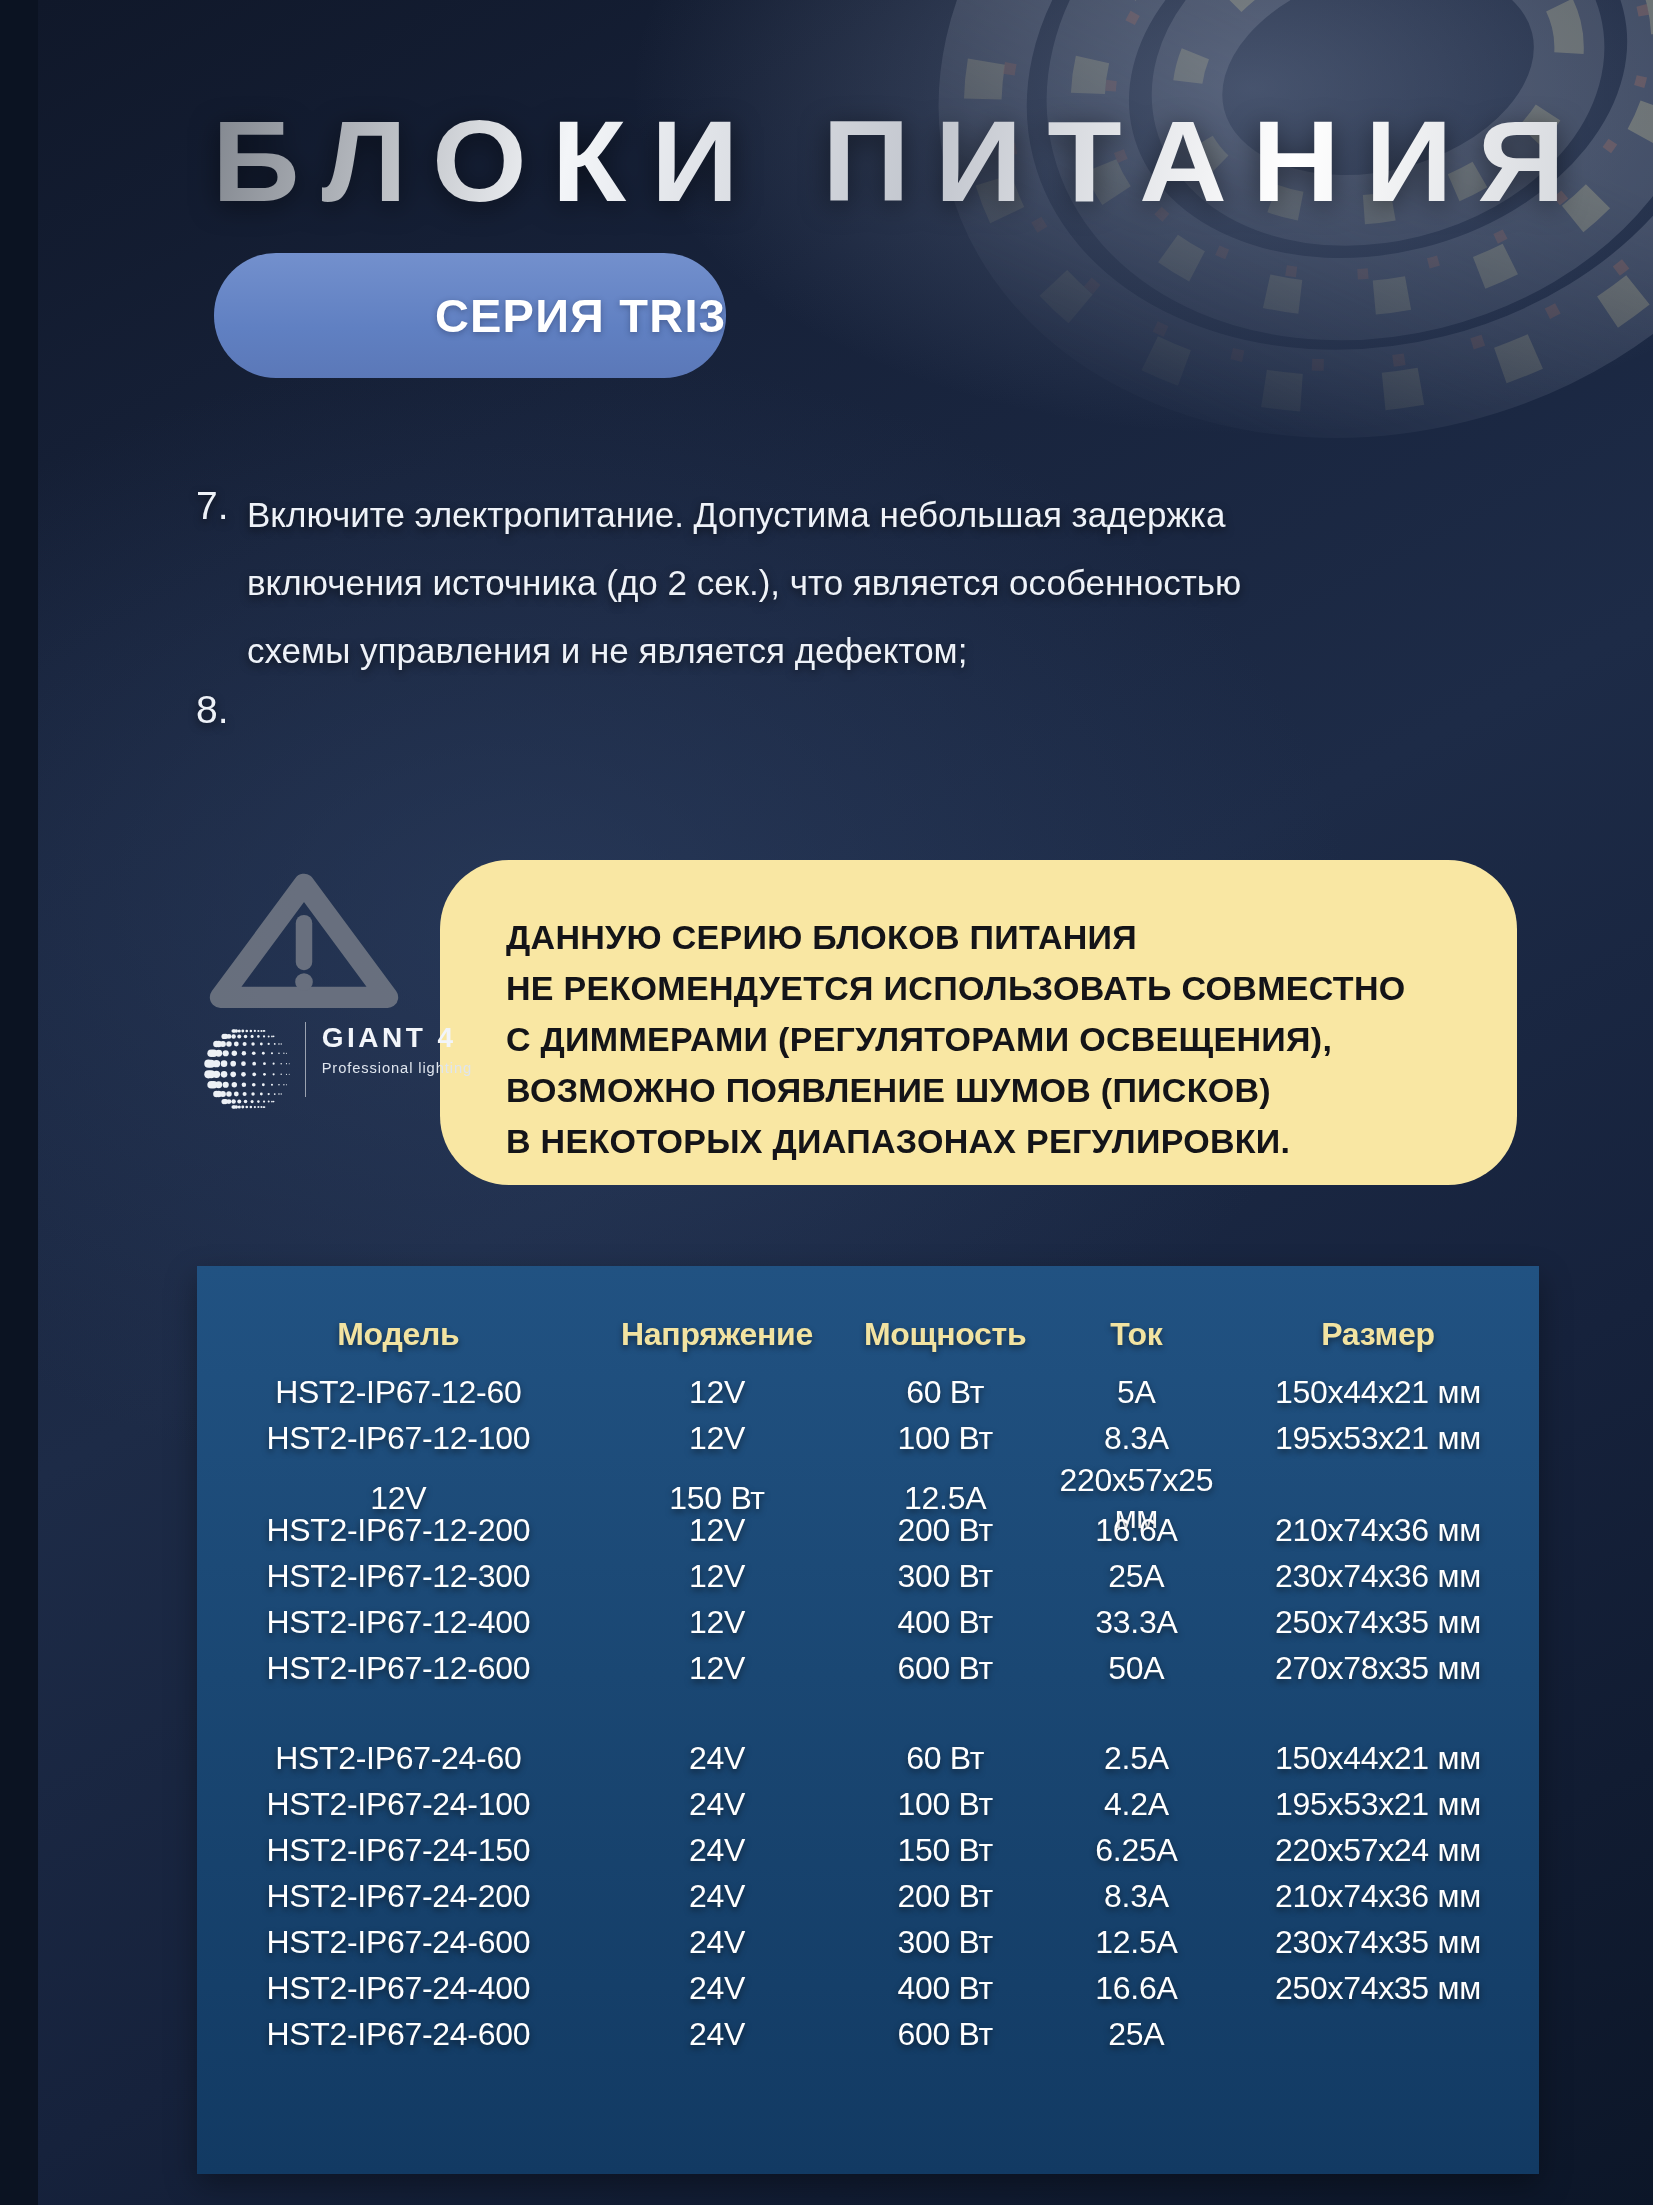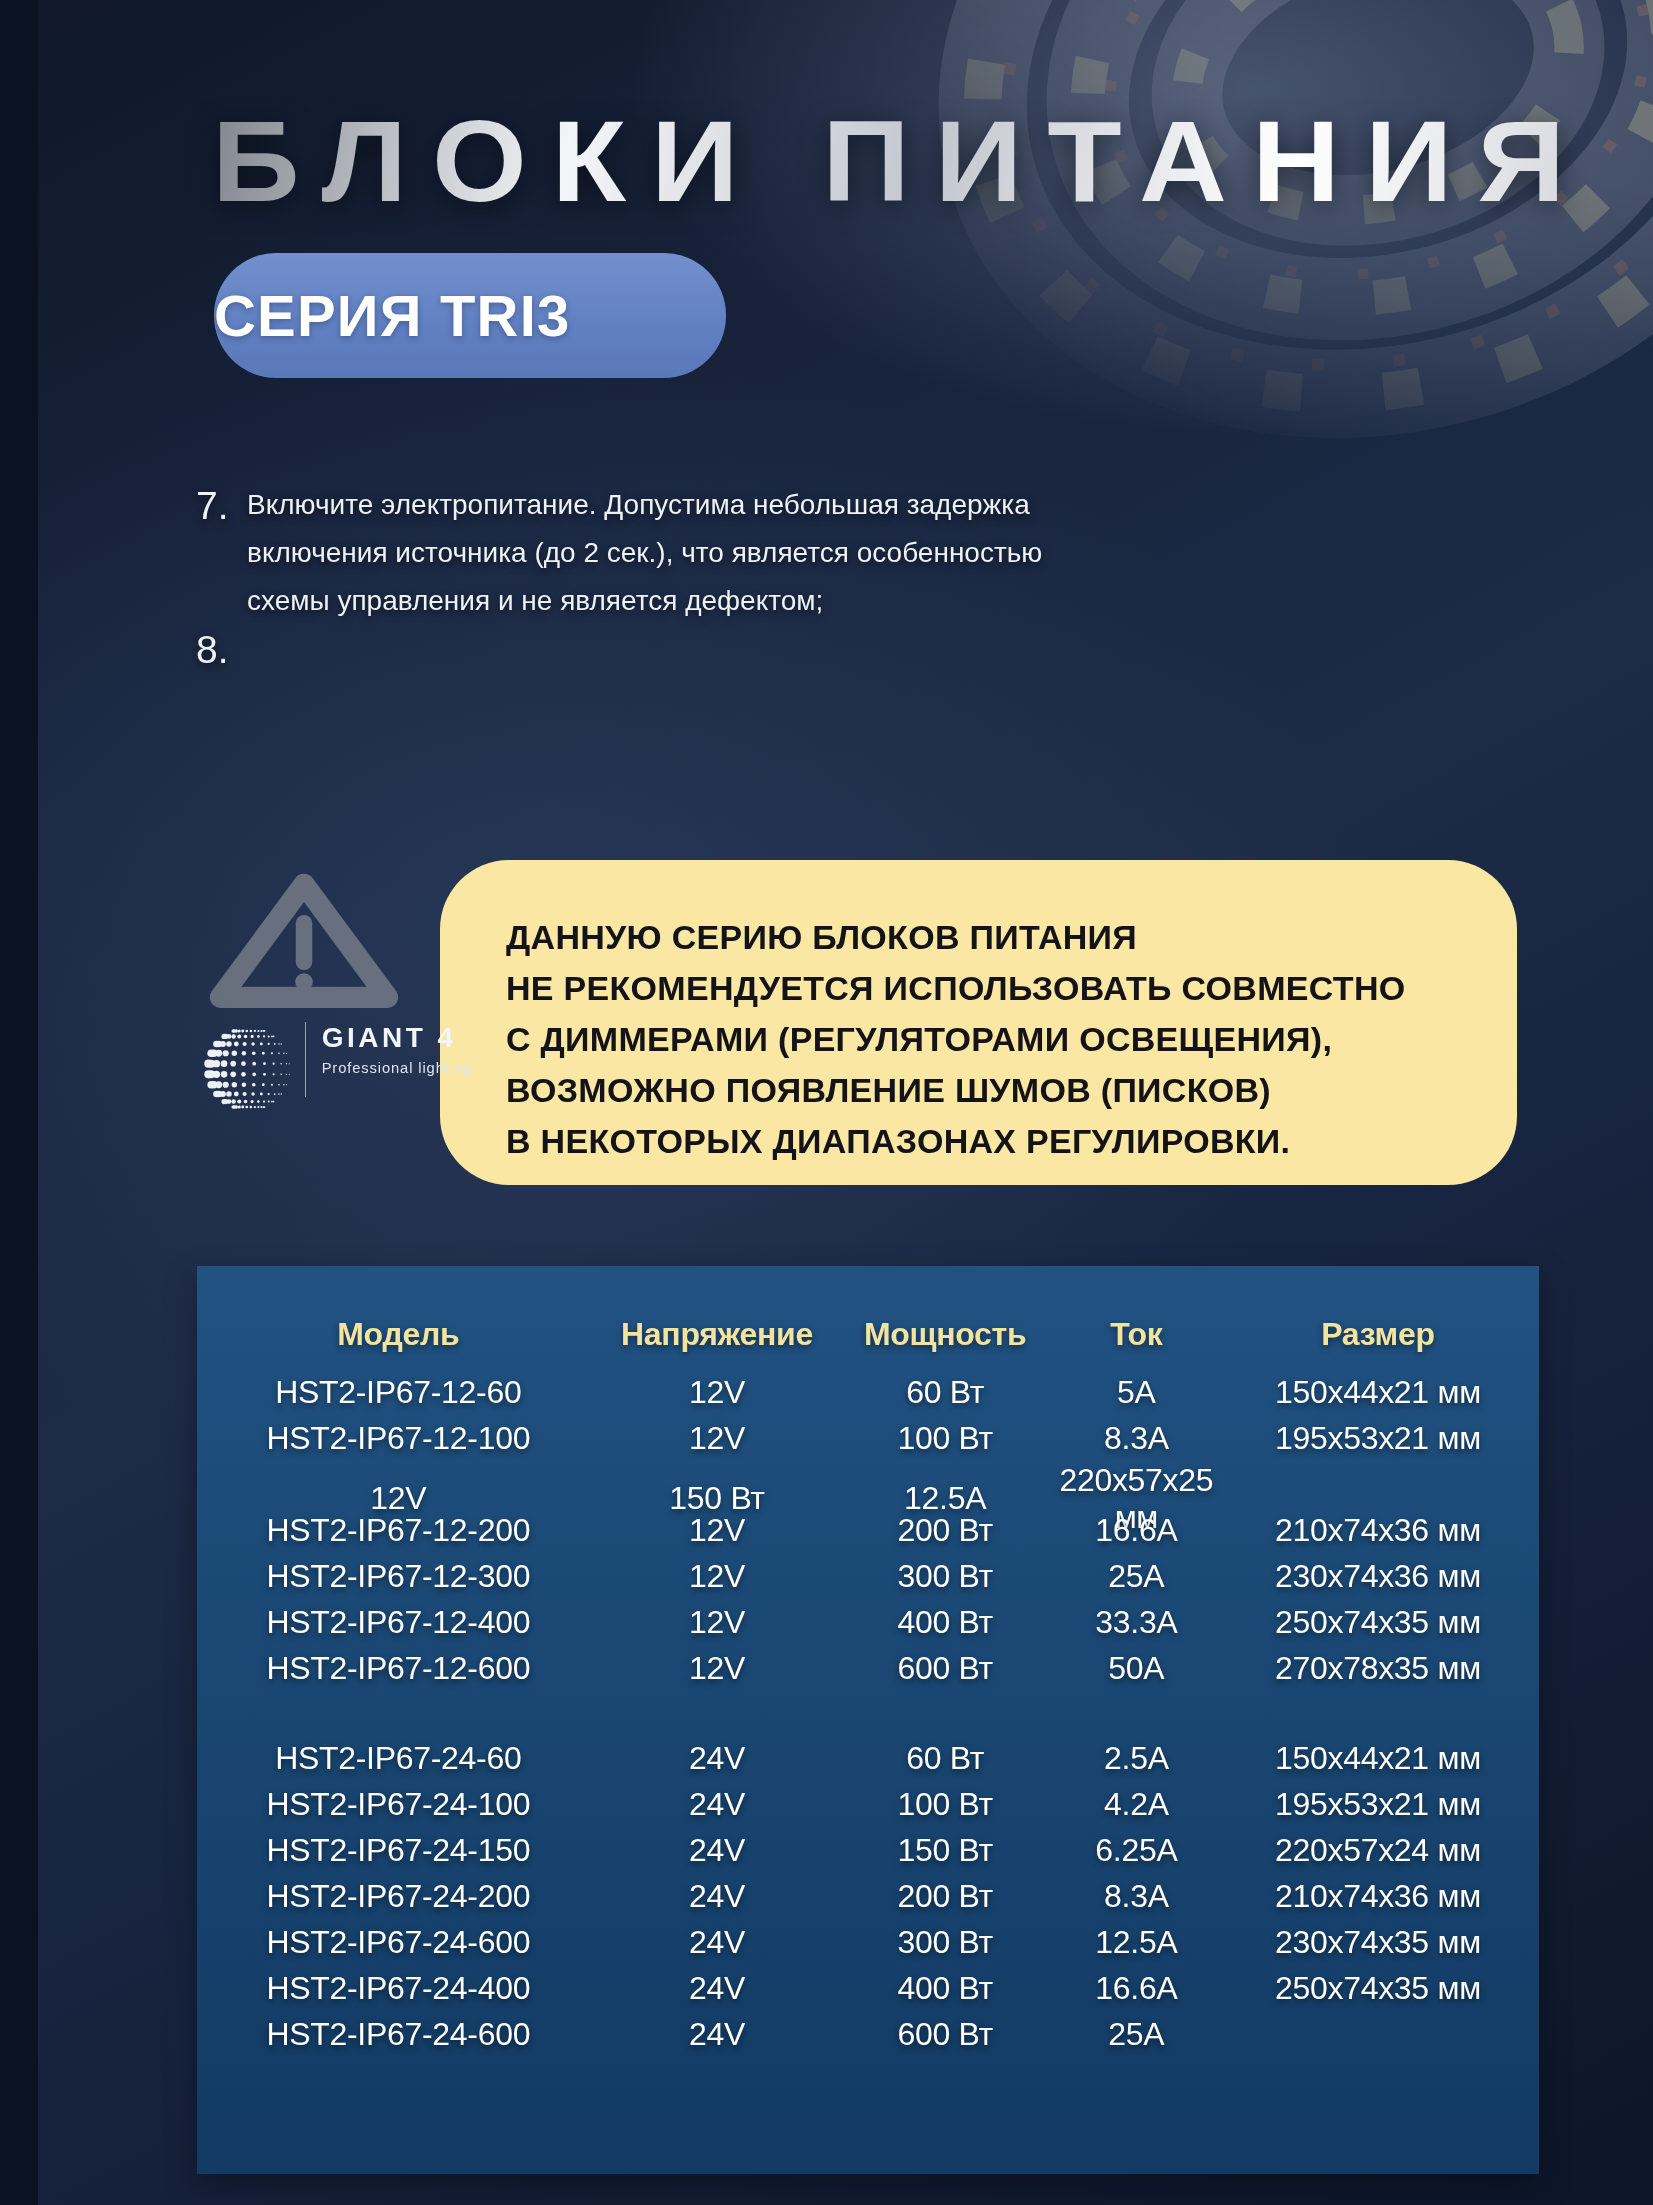--- a/index.html
+++ b/index.html
@@ -24,29 +24,29 @@
     font-size:115px;font-weight:700;letter-spacing:23.5px;line-height:1;
     transform:scaleX(1.06);transform-origin:left top;white-space:nowrap;
     background:linear-gradient(100deg,#82878f 0%,#f3f5f8 26%,#c2c6ce 52%,#ffffff 78%,#d4d7dc 100%);
     -webkit-background-clip:text;background-clip:text;color:transparent;
     filter:drop-shadow(0 5.9px 13px rgba(0,0,0,.5));
   }
   
   .badge{
     position:absolute;left:176px;top:253px;width:512px;height:125px;border-radius:62px;
     background:linear-gradient(180deg,#7390cd,#6080c2 60%,#5b78b8);
-    display:flex;align-items:center;justify-content:flex-start;
-    color:#ffffff;font-size:58px;font-weight:700;letter-spacing:1.2px;
+    display:flex;align-items:center;justify-content:flex-end;
+    color:#ffffff;font-size:47px;font-weight:700;letter-spacing:1.2px;
     text-shadow:0 2.4px 5.9px rgba(20,30,60,.35);
   }
   
   .instructions{position:absolute;left:158px;top:481px;width:1364px;color:#eef2f8;}
   .li{display:flex;align-items:flex-start;}
   .li .num{flex:0 0 51px;font-size:39px;line-height:49px;}
-  .li .txt{font-size:28px;line-height:48px;}
+  .li .txt{font-size:35px;line-height:68px;}
   .pre{white-space:pre-line;}
   .instructions .li{text-shadow:0 2.9px 8.2px rgba(0,0,0,.6);}
   
   .warn-icon{position:absolute;left:167px;top:869px;width:198px;height:146px;opacity:.92;}
   .warn-box{
     position:absolute;left:402px;top:860px;width:1077px;height:325px;border-radius:69px;
     background:#f9e7a3;
   }
   .warn-text{
     position:absolute;left:66px;top:52px;right:41px;

